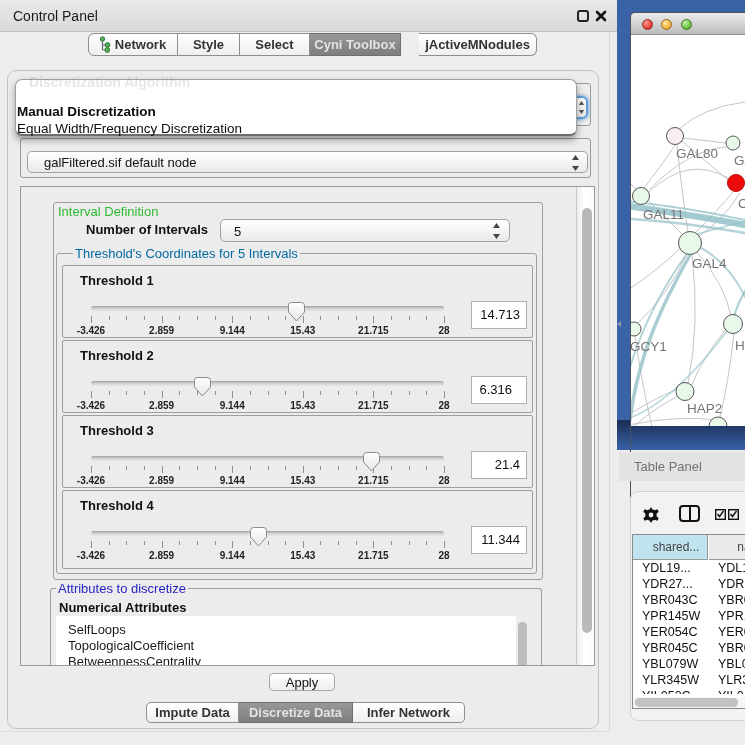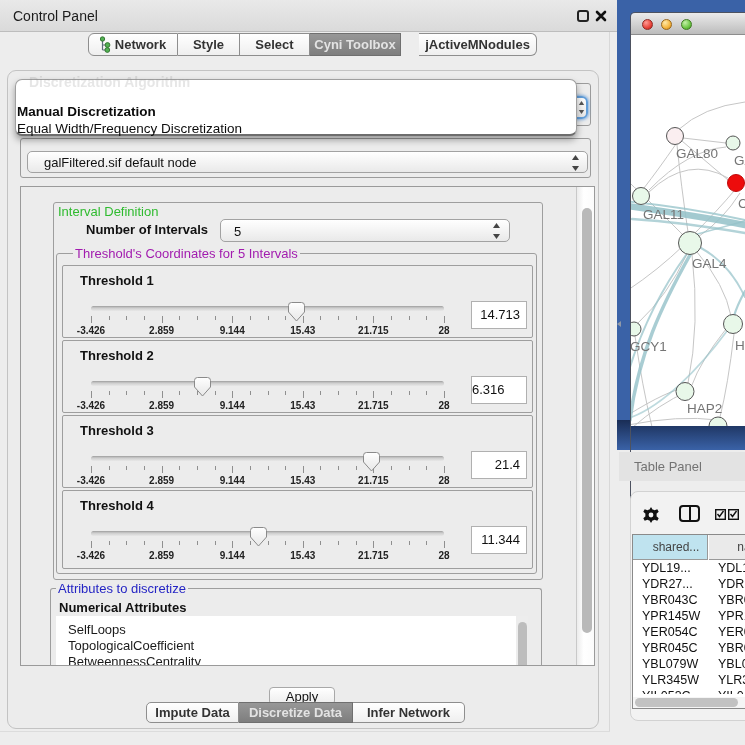--- a/index.html
+++ b/index.html
@@ -68,21 +68,21 @@
 <div class="abs" style="left:86px;top:222px;font-size:13px;font-weight:bold;color:#111;">Number of Intervals</div>
 <div class="abs" style="left:220px;top:219px;width:290px;height:23px;border:1px solid #a2a2a2;border-radius:5px;background:linear-gradient(#ffffff,#e9e9e9);">
   <div class="abs" style="left:13px;top:4px;font-size:13px;color:#111;">5</div>
   <svg class="abs" style="right:8px;top:3px" width="9" height="16" viewBox="0 0 9 16">
     <path d="M4.5 0 L8 5 L1 5 Z" fill="#444"></path>
       <path d="M4.5 16 L8 11 L1 11 Z" fill="#444"></path>
   </svg>
 </div>
 
 <div class="abs" style="left:56px;top:253px;width:481px;height:321px;border:1px solid #9e9e9e;border-radius:3px;"></div>
-<div class="abs" style="left:73px;top:246px;font-size:13px;color:#a21caf;background:#ececec;padding:0 2px;">Threshold's Coordinates for 5 Intervals</div>
+<div class="abs" style="left:73px;top:246px;font-size:13px;color:#0369a1;background:#ececec;padding:0 2px;">Threshold's Coordinates for 5 Intervals</div>
 
 <div id="thresholds">
 <div class="abs" style="left:62px;top:265px;width:471px;height:73px;border:1px solid #9e9e9e;border-radius:2px;background:#ececec;">
 <div class="abs" style="left:17px;top:7px;font-size:13px;font-weight:bold;color:#111;">Threshold 1</div>
 <div class="abs" style="left:28px;top:40px;width:353px;height:5px;border-radius:2.5px;background:linear-gradient(#9d9d9d,#cdcdcd 40%,#e8e8e8);"></div>
 <div class="abs" style="left:28.00px;top:50px;width:1px;height:7px;background:#8f8f8f;"></div>
 <div class="abs" style="left:45.65px;top:50px;width:1px;height:4px;background:#8f8f8f;"></div>
 <div class="abs" style="left:63.30px;top:50px;width:1px;height:4px;background:#8f8f8f;"></div>
 <div class="abs" style="left:80.95px;top:50px;width:1px;height:4px;background:#8f8f8f;"></div>
 <div class="abs" style="left:98.60px;top:50px;width:1px;height:7px;background:#8f8f8f;"></div>
@@ -153,21 +153,21 @@
 <svg class="abs" style="left:130.5px;top:36px" width="17" height="20" viewBox="0 0 17 20">
         <defs>
           <linearGradient id="tg1" x1="0" y1="0" x2="0" y2="1">
             <stop offset="0" stop-color="#ffffff"></stop>
             <stop offset="0.5" stop-color="#f2f2f2"></stop>
             <stop offset="1" stop-color="#e8e8e8"></stop>
           </linearGradient>
         </defs>
         <path d="M3.5 0.5 L13.5 0.5 Q16.5 0.5 16.5 3.5 L16.5 10 L8.5 19 L0.5 10 L0.5 3.5 Q0.5 0.5 3.5 0.5 Z" fill="url(#tg1)" stroke="#8a8a8a"></path>
       </svg>
-<div class="abs" style="left:408px;top:35px;width:56px;height:28px;background:#fff;border:1px solid #b0b0b0;font-size:13px;color:#111;line-height:26px;padding-right:0;">6.316</div>
+<div class="abs" style="left:408px;top:35px;width:56px;height:28px;background:#fff;border:1px solid #b0b0b0;font-size:13px;color:#111;text-align:right;line-height:26px;padding-right:14px;">6.316</div>
 </div>
 <div class="abs" style="left:62px;top:415px;width:471px;height:73px;border:1px solid #9e9e9e;border-radius:2px;background:#ececec;">
 <div class="abs" style="left:17px;top:7px;font-size:13px;font-weight:bold;color:#111;">Threshold 3</div>
 <div class="abs" style="left:28px;top:40px;width:353px;height:5px;border-radius:2.5px;background:linear-gradient(#9d9d9d,#cdcdcd 40%,#e8e8e8);"></div>
 <div class="abs" style="left:28.00px;top:50px;width:1px;height:7px;background:#8f8f8f;"></div>
 <div class="abs" style="left:45.65px;top:50px;width:1px;height:4px;background:#8f8f8f;"></div>
 <div class="abs" style="left:63.30px;top:50px;width:1px;height:4px;background:#8f8f8f;"></div>
 <div class="abs" style="left:80.95px;top:50px;width:1px;height:4px;background:#8f8f8f;"></div>
 <div class="abs" style="left:98.60px;top:50px;width:1px;height:7px;background:#8f8f8f;"></div>
 <div class="abs" style="left:116.25px;top:50px;width:1px;height:4px;background:#8f8f8f;"></div>
@@ -252,21 +252,21 @@
 <div class="abs" style="left:56px;top:581px;font-size:13px;color:#2525c4;background:#ececec;padding:0 2px;">Attributes to discretize</div>
 <div class="abs" style="left:59px;top:600px;font-size:13px;font-weight:bold;color:#111;">Numerical Attributes</div>
 <div class="abs" style="left:56px;top:616px;width:460px;height:49px;background:#ffffff;overflow:hidden;">
   <div style="position:absolute;left:12px;top:6px;font-size:13px;color:#1a1a1a;">SelfLoops</div>
   <div style="position:absolute;left:12px;top:22px;font-size:13px;color:#1a1a1a;">TopologicalCoefficient</div>
   <div style="position:absolute;left:12px;top:38px;font-size:13px;color:#1a1a1a;">BetweennessCentrality</div>
 </div>
 <div class="abs" style="left:516px;top:616px;width:12px;height:49px;background:#ededed;"></div>
 <div class="abs" style="left:518px;top:622px;width:9px;height:43px;border-radius:5px 5px 0 0;background:#bdbdbd;"></div>
 
-<div class="abs" style="left:269px;top:673px;width:66px;height:18px;border:1px solid #a8a8a8;border-radius:4px;background:linear-gradient(#ffffff,#ededed);font-size:13px;color:#111;text-align:center;line-height:17px;margin-top:14px;">Apply</div>
+<div class="abs" style="left:269px;top:673px;width:66px;height:18px;border:1px solid #a8a8a8;border-radius:4px;background:linear-gradient(#ffffff,#ededed);font-size:13px;color:#111;text-align:center;line-height:17px;">Apply</div>
 
 <div class="abs" style="left:146px;top:702px;height:21px;display:flex;font-size:13px;font-weight:bold;color:#333;">
   <div style="width:93px;background:linear-gradient(#ffffff,#efefef);border:1px solid #8e8e8e;border-radius:5px 0 0 5px;display:flex;align-items:center;justify-content:center;">Impute Data</div>
   <div style="width:114px;background:linear-gradient(#979797,#7e7e7e);border:1px solid #6f6f6f;border-left:none;display:flex;align-items:center;justify-content:center;color:#e3e3e3;">Discretize Data</div>
   <div style="width:112px;background:linear-gradient(#ffffff,#efefef);border:1px solid #8e8e8e;border-left:none;border-radius:0 5px 5px 0;display:flex;align-items:center;justify-content:center;">Infer Network</div>
 </div>
 
 <div class="abs" id="popup" style="left:15px;top:79px;width:562px;height:57px;background:#ffffff;border:1px solid #9f9f9f;border-bottom:2px solid #6d6d6d;border-radius:7px;box-shadow:0 4px 7px rgba(0,0,0,0.35);z-index:20;">
   <div class="abs" style="left:1px;top:25px;font-size:13.5px;font-weight:bold;color:#0c0c0c;line-height:13px;">Manual Discretization</div>
   <div class="abs" style="left:1px;top:42px;font-size:13.5px;color:#0c0c0c;line-height:13px;">Equal Width/Frequency Discretization</div>

